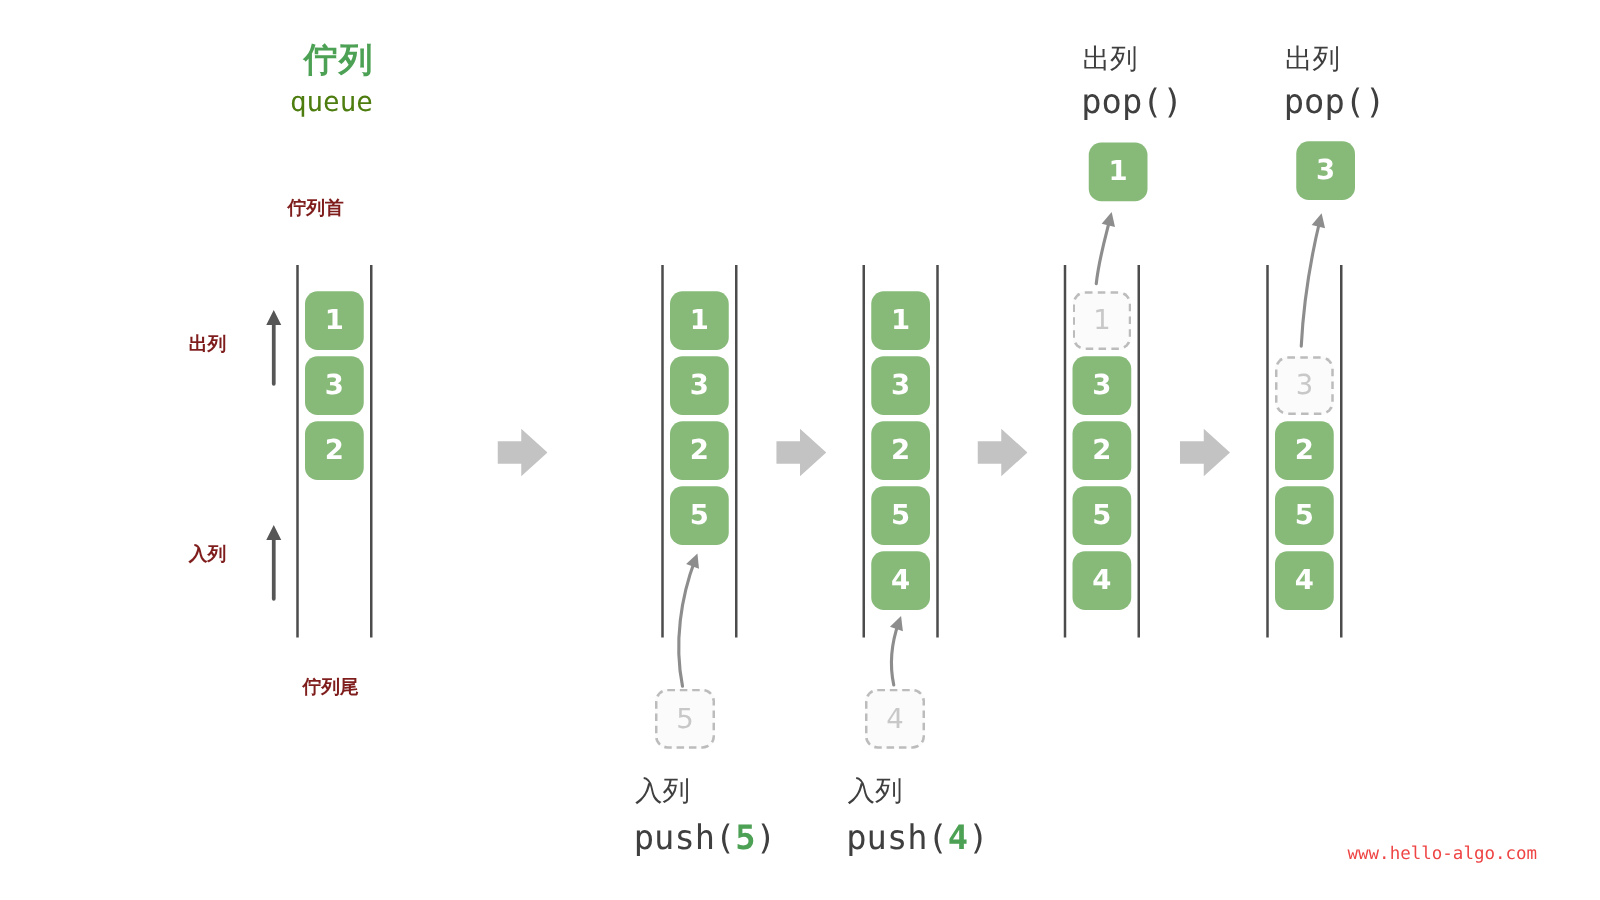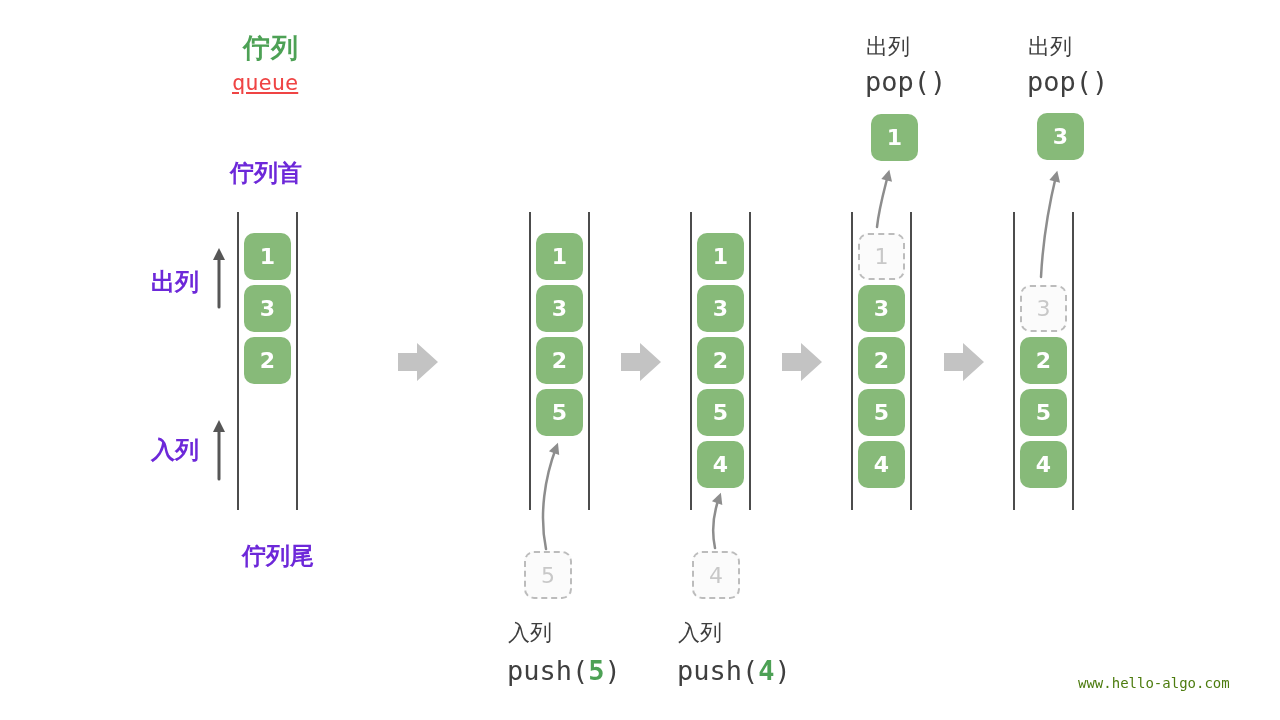--- a/index.html
+++ b/index.html
@@ -4,24 +4,24 @@
 <style>
   html,body{margin:0;padding:0;background:#ffffff;}
   #canvas{
     position:relative;width:1280px;height:720px;background:#ffffff;overflow:hidden;
     font-family:"DejaVu Sans","Liberation Sans",sans-serif;color:#3f3f3f;
   }
   .abs{position:absolute;}
 
   
   .title-zh{font-size:27px;font-weight:bold;color:#4da155;letter-spacing:1px;}
-  .title-en{font-size:22px;color:#ef4444;font-family:"DejaVu Sans Mono","Liberation Mono",monospace;text-decoration:underline;}
+  .title-en{font-size:22px;color:#4d7c0f;font-family:"DejaVu Sans Mono","Liberation Mono",monospace;}
 
   
-  .side-label{font-size:24px;font-weight:bold;color:#6d28d9;}
+  .side-label{font-size:15px;font-weight:bold;color:#7f1d1d;}
 
   
   .queue-column{
     position:absolute;top:212px;height:298px;width:61px;box-sizing:border-box;
     border-left:2px solid #4c4c4c;border-right:2px solid #4c4c4c;
   }
   .cell{
     position:absolute;left:5px;width:47px;height:47px;border-radius:10px;
     background:#87ba79;color:#ffffff;font-size:22px;font-weight:bold;
     display:flex;align-items:center;justify-content:center;box-sizing:border-box;
@@ -44,21 +44,21 @@
 
   
   .op-label{font-size:22px;color:#3f3f3f;}
   .op-code{font-size:27px;color:#3f3f3f;font-family:"DejaVu Sans Mono","Liberation Mono",monospace;}
   .op-code .arg{color:#4da155;font-weight:bold;}
 
   
   .overlay{position:absolute;left:0;top:0;pointer-events:none;}
   .block-arrow{position:absolute;}
   .watermark{
-    font-size:14px;color:#4d7c0f;
+    font-size:14px;color:#ef4444;
     font-family:"DejaVu Sans Mono","Liberation Mono",monospace;
   }
 </style>
 </head>
 <body>
 
 <div id="canvas">
 
   <div class="abs title-zh" style="left:243px;top:30px;">佇列</div>
   <div class="abs title-en" style="left:232px;top:70px;">queue</div>

